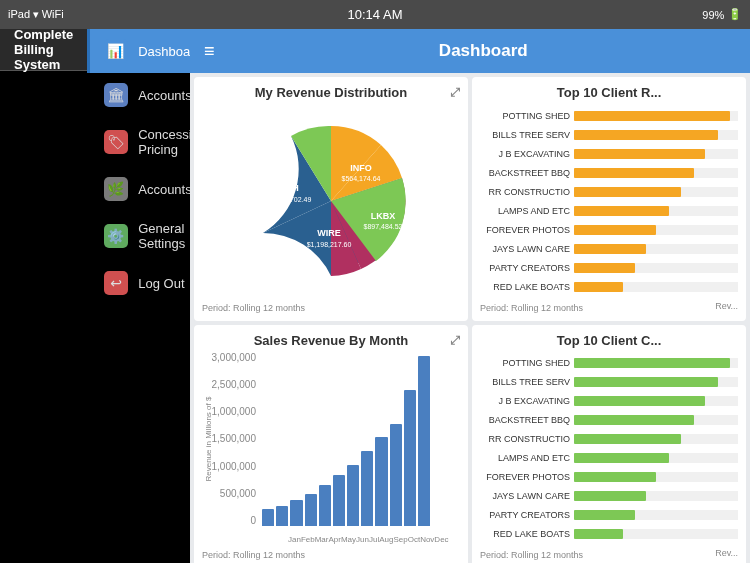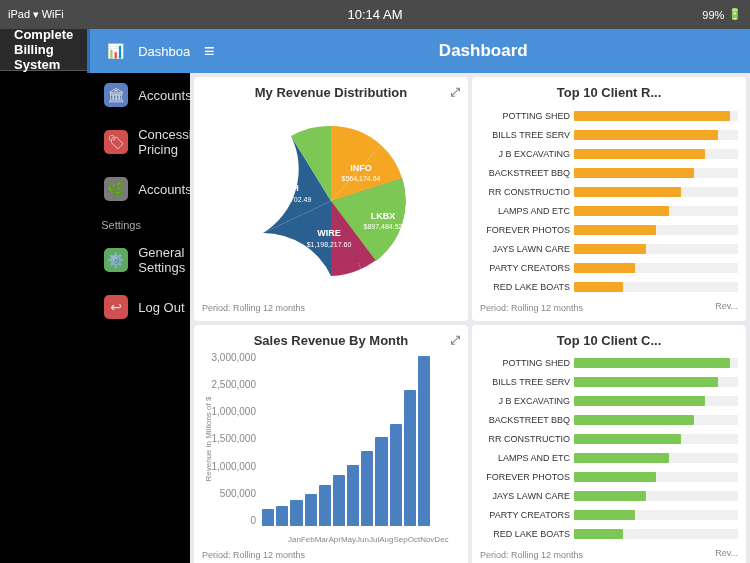--- a/index.html
+++ b/index.html
@@ -282,21 +282,20 @@
           <span>Accounts</span>
         </div>
         <div class="sidebar-item">
           <div class="sidebar-icon icon-concession">🏷</div>
           <span>Concession Pricing</span>
         </div>
         <div class="sidebar-item">
           <div class="sidebar-icon icon-requests">🌿</div>
           <span>Accounts</span>
         </div>
-        <div class="sidebar-section-label">Settings</div>
         <div class="sidebar-item">
           <div class="sidebar-icon icon-settings">⚙️</div>
           <span>General Settings</span>
         </div>
         <div class="sidebar-item">
           <div class="sidebar-icon icon-logout">↩</div>
           <span>Log Out</span>
         </div>
       </div>
 

